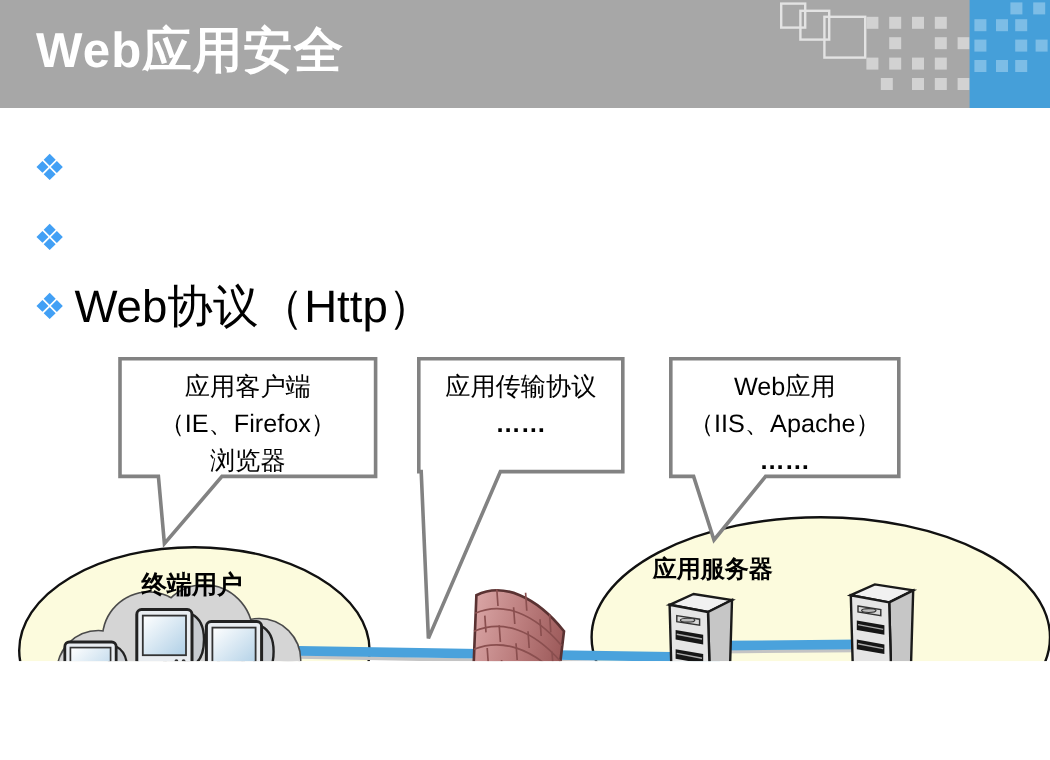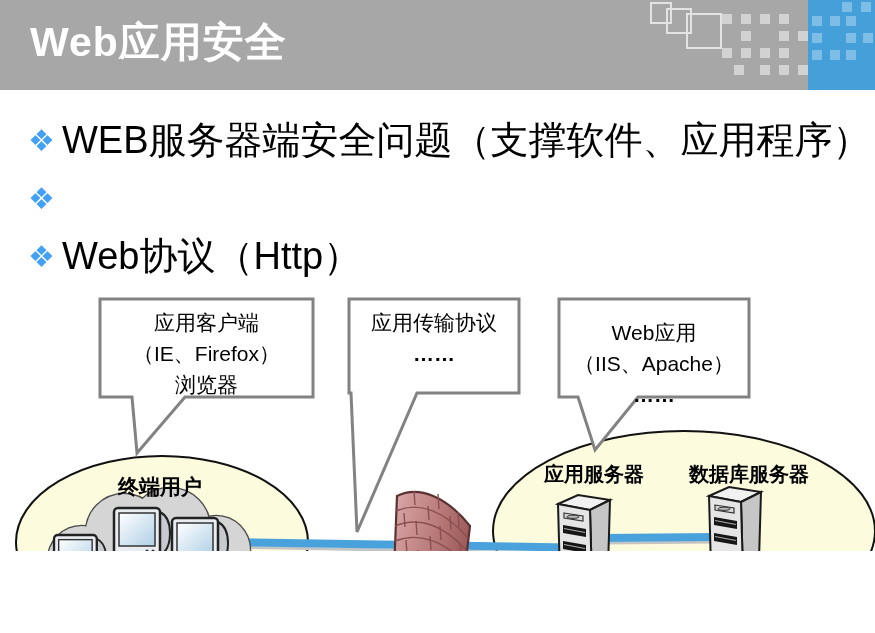--- a/index.html
+++ b/index.html
@@ -66,21 +66,20 @@
       <div class="sq b" style="left:863px;top:33px;"></div>
       <div class="sq b" style="left:812px;top:50px;"></div>
       <div class="sq b" style="left:830px;top:50px;"></div>
       <div class="sq b" style="left:846px;top:50px;"></div>
     </div>
   </div>
 
   <div class="bullets">
     <div class="bullet">
       <span class="mark">❖</span>
-      <span class="txt">WEB服务器端安全问题（支撑软件、应用程序）</span>
     </div>
     <div class="bullet">
       <span class="mark">❖</span>
     </div>
     <div class="bullet">
       <span class="mark">❖</span>
       <span class="txt">Web协议（Http）</span>
     </div>
   </div>
 
@@ -190,23 +189,22 @@
 
   <div class="callout-text" style="left:100px;top:299px;width:213px;">
     <div class="cline">应用客户端</div>
     <div class="cline">（IE、Firefox）</div>
     <div class="cline">浏览器</div>
   </div>
   <div class="callout-text" style="left:349px;top:299px;width:170px;">
     <div class="cline">应用传输协议</div>
     <div class="cline" style="font-weight:bold;">……</div>
   </div>
-  <div class="callout-text" style="left:559px;top:309px;width:190px;">
+  <div class="callout-text" style="left:559px;top:299px;width:190px;">
     <div class="cline">Web应用</div>
     <div class="cline">（IIS、Apache）</div>
     <div class="cline" style="font-weight:bold;">……</div>
   </div>
 
   <div class="elabel" style="left:524px;top:461px;width:140px;font-size:20px;">应用服务器</div>
   <div class="elabel" style="left:90px;top:473px;width:140px;font-size:21px;">终端用户</div>
-  <div class="elabel" style="left:670px;top:461px;width:158px;font-size:20px;">数据库服务器</div>
 
 </div>
 
 </body></html>

